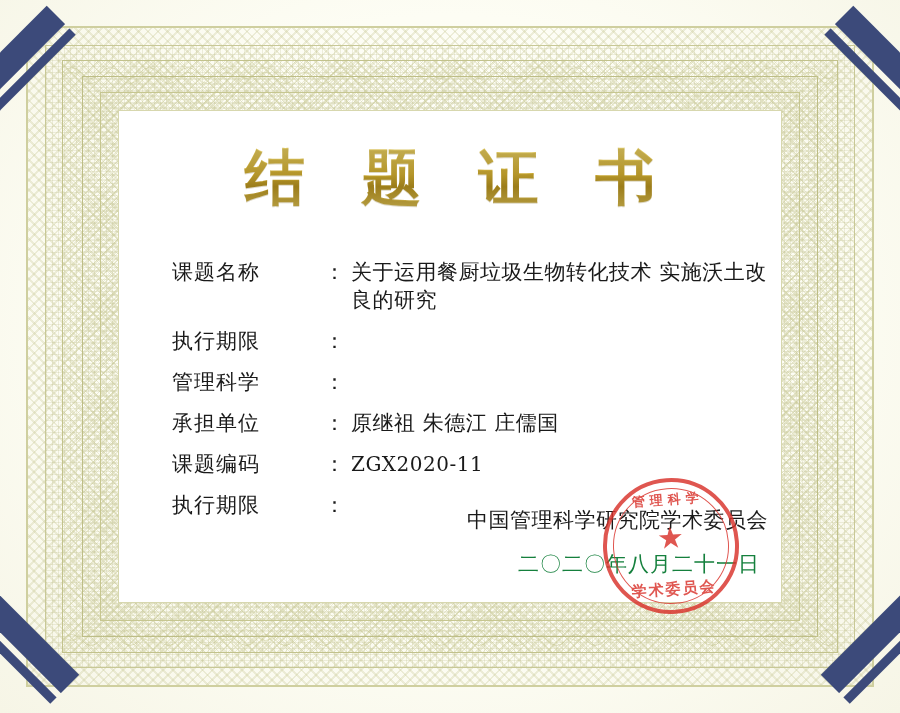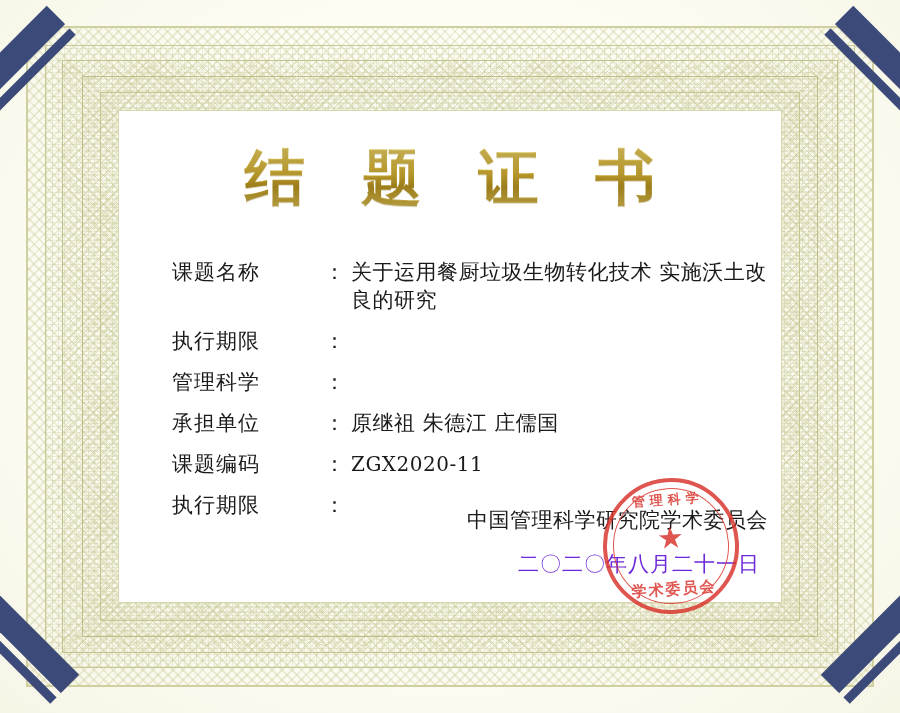--- a/index.html
+++ b/index.html
@@ -171,21 +171,21 @@
     color: #1a1a1a;
     font-family: "DejaVu Sans", "Liberation Sans", sans-serif;
     letter-spacing: 0.5px;
   }
   .issue-date {
     position: absolute;
     right: 140px;
     top: 550px;
     text-align: right;
     font-size: 21px;
-    color: #6d28d9;
+    color: #15803d;
     font-family: "DejaVu Sans", "Liberation Sans", sans-serif;
     letter-spacing: 1px;
   }
 
   
   .seal {
     position: absolute;
     left: 603px;
     top: 478px;
     width: 128px;

